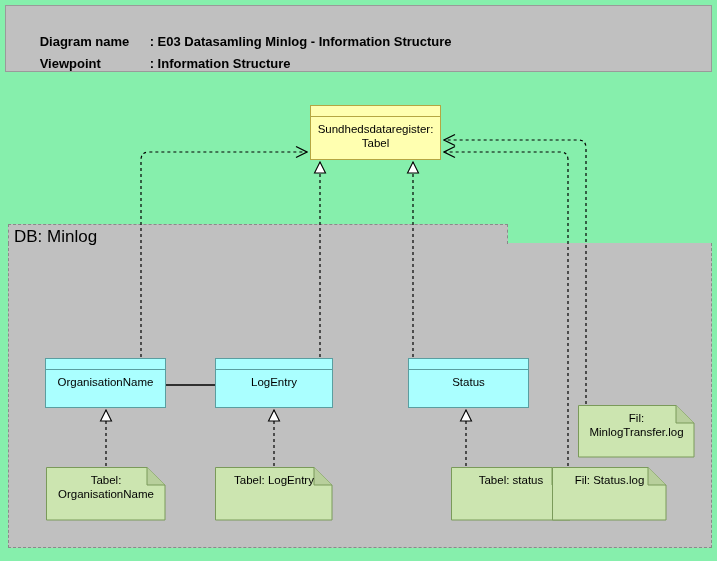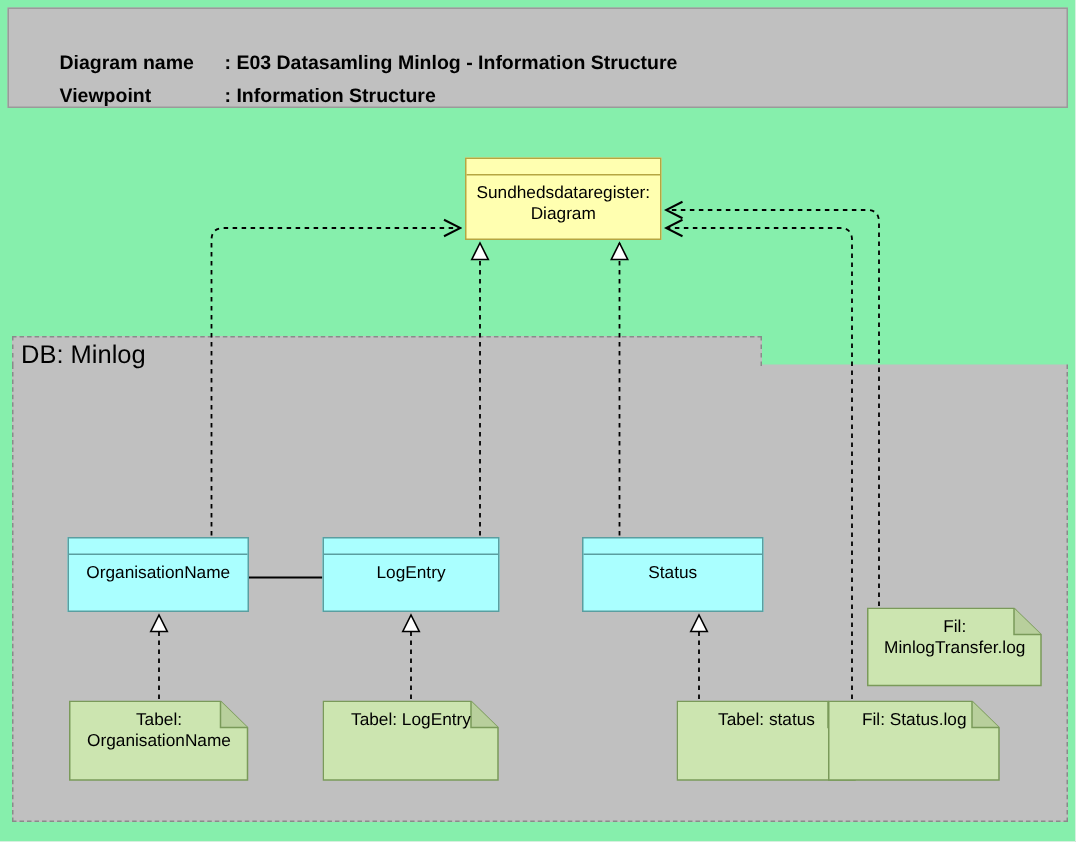--- a/index.html
+++ b/index.html
@@ -182,32 +182,32 @@
       <path d="M568,466 L568,160 Q568,152 560,152 L444,152" fill="none" stroke="#000000" stroke-width="1.2" stroke-dasharray="3,3" marker-end="url(#open-arrow)"></path>
     </g>
 
     <g>
       <path d="M586,404 L586,148 Q586,140 578,140 L444,140" fill="none" stroke="#000000" stroke-width="1.2" stroke-dasharray="3,3" marker-end="url(#open-arrow)"></path>
     </g>
   </svg>
 
   <div class="class-box yellow-box" id="node-business-object" style="left: 310px; top: 105px; width: 131px; height: 55px; background: rgb(255, 255, 176); border-color: rgb(181, 166, 66);">
     <div class="cb-strip" style="border-bottom-color: rgb(181, 166, 66);"></div>
-    <div class="cb-name">Sundhedsdataregister: Diagram</div>
+    <div class="cb-name">Sundhedsdataregister: Tabel</div>
   </div>
 
   <div class="class-box" id="node-data-0" style="left: 45px; top: 358px; width: 121px; height: 50px; background: rgb(170, 255, 255); border-color: rgb(90, 158, 160);">
     <div class="cb-strip" style="border-bottom-color: rgb(90, 158, 160);"></div>
     <div class="cb-name">OrganisationName</div>
   </div>
   <div class="class-box" id="node-data-1" style="left: 215px; top: 358px; width: 118px; height: 50px; background: rgb(170, 255, 255); border-color: rgb(90, 158, 160);">
     <div class="cb-strip" style="border-bottom-color: rgb(90, 158, 160);"></div>
     <div class="cb-name">LogEntry</div>
   </div>
-  <div class="class-box" id="node-data-2" style="left: 388px; top: 358px; width: 121px; height: 50px; background: rgb(170, 255, 255); border-color: rgb(90, 158, 160);">
+  <div class="class-box" id="node-data-2" style="left: 408px; top: 358px; width: 121px; height: 50px; background: rgb(170, 255, 255); border-color: rgb(90, 158, 160);">
     <div class="cb-strip" style="border-bottom-color: rgb(90, 158, 160);"></div>
     <div class="cb-name">Status</div>
   </div>
 
   <div class="artifact-box" id="node-art-0" style="left: 46px; top: 467px; width: 120px; height: 54px;">
     <svg width="120" height="54" viewBox="0 0 120 54">
         <path d="M0.5,0.5 L101,0.5 L119,18 L119,53 L0.5,53 Z" fill="#cce5b0" stroke="#7a9a5a" stroke-width="1"></path>
         <path d="M101,0.5 L101,18 L119,18" fill="#b8cf9c" stroke="#7a9a5a" stroke-width="1"></path>
       </svg>
     <div class="ab-name">Tabel: OrganisationName</div>

